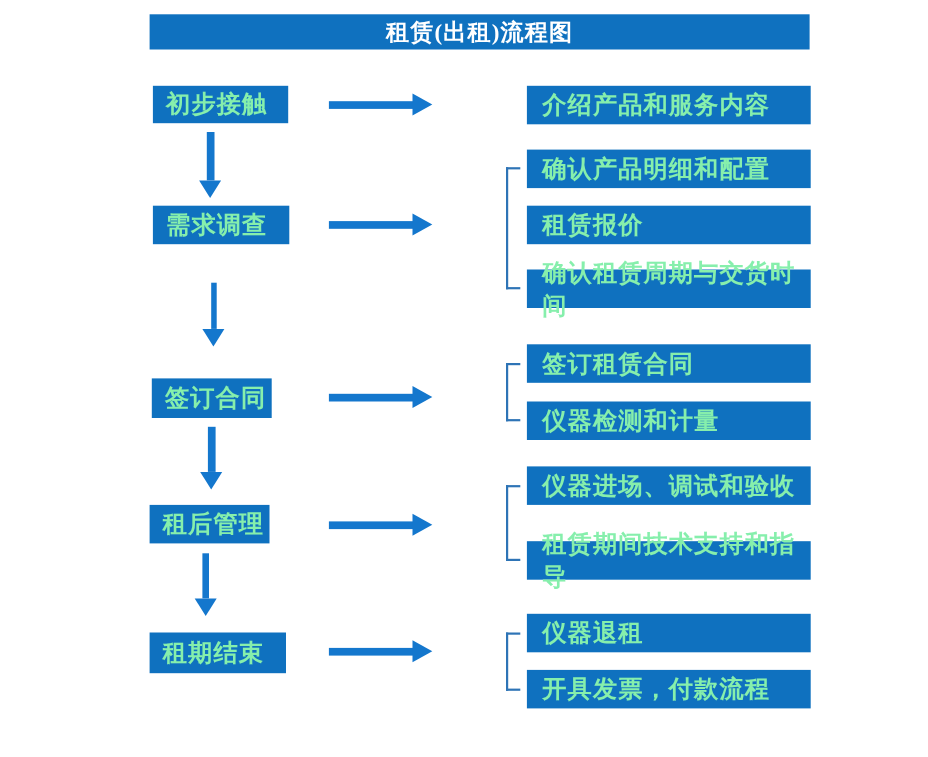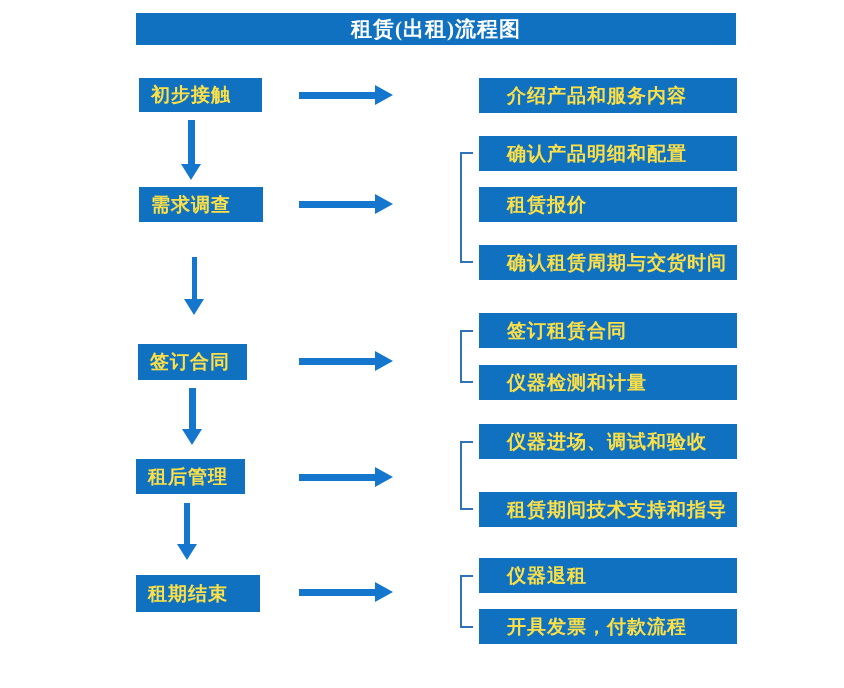--- a/index.html
+++ b/index.html
@@ -7,32 +7,32 @@
     position:relative;width:844px;height:688px;background:#ffffff;overflow:hidden;
     font-family:"Liberation Serif","DejaVu Serif",serif;
     margin-left:36px;
   }
   .title-bar{
     position:absolute;left:100px;top:13px;width:600px;height:32px;
     background:#0f71bf;color:#ffffff;font-weight:bold;font-size:21px;
     display:flex;align-items:center;justify-content:center;letter-spacing:1px;
   }
   .box{
-    position:absolute;background:#0f71bf;color:#fde047;font-weight:bold;
-    font-size:19px;display:flex;align-items:center;letter-spacing:1px;
+    position:absolute;background:#0f71bf;color:#86efac;font-weight:bold;
+    font-size:22px;display:flex;align-items:center;letter-spacing:1px;
     padding-left:12px;box-sizing:border-box;
   }
   
   .step0{left:103px;top:78px;width:123px;height:34px;}
   .step1{left:103px;top:187px;width:124px;height:35px;}
   .step2{left:102px;top:344px;width:109px;height:36px;}
   .step3{left:100px;top:459px;width:109px;height:35px;}
   .step4{left:100px;top:575px;width:124px;height:37px;}
   
-  .detail{left:443px;width:258px;height:35px;padding-left:28px;}
+  .detail{left:443px;width:258px;height:35px;padding-left:14px;}
   .r0{top:78px;}
   .r1{top:136px;}
   .r2{top:187px;}
   .r3{top:245px;}
   .r4{top:313px;}
   .r5{top:365px;}
   .r6{top:424px;}
   .r7{top:492px;}
   .r8{top:558px;}
   .r9{top:609px;}

